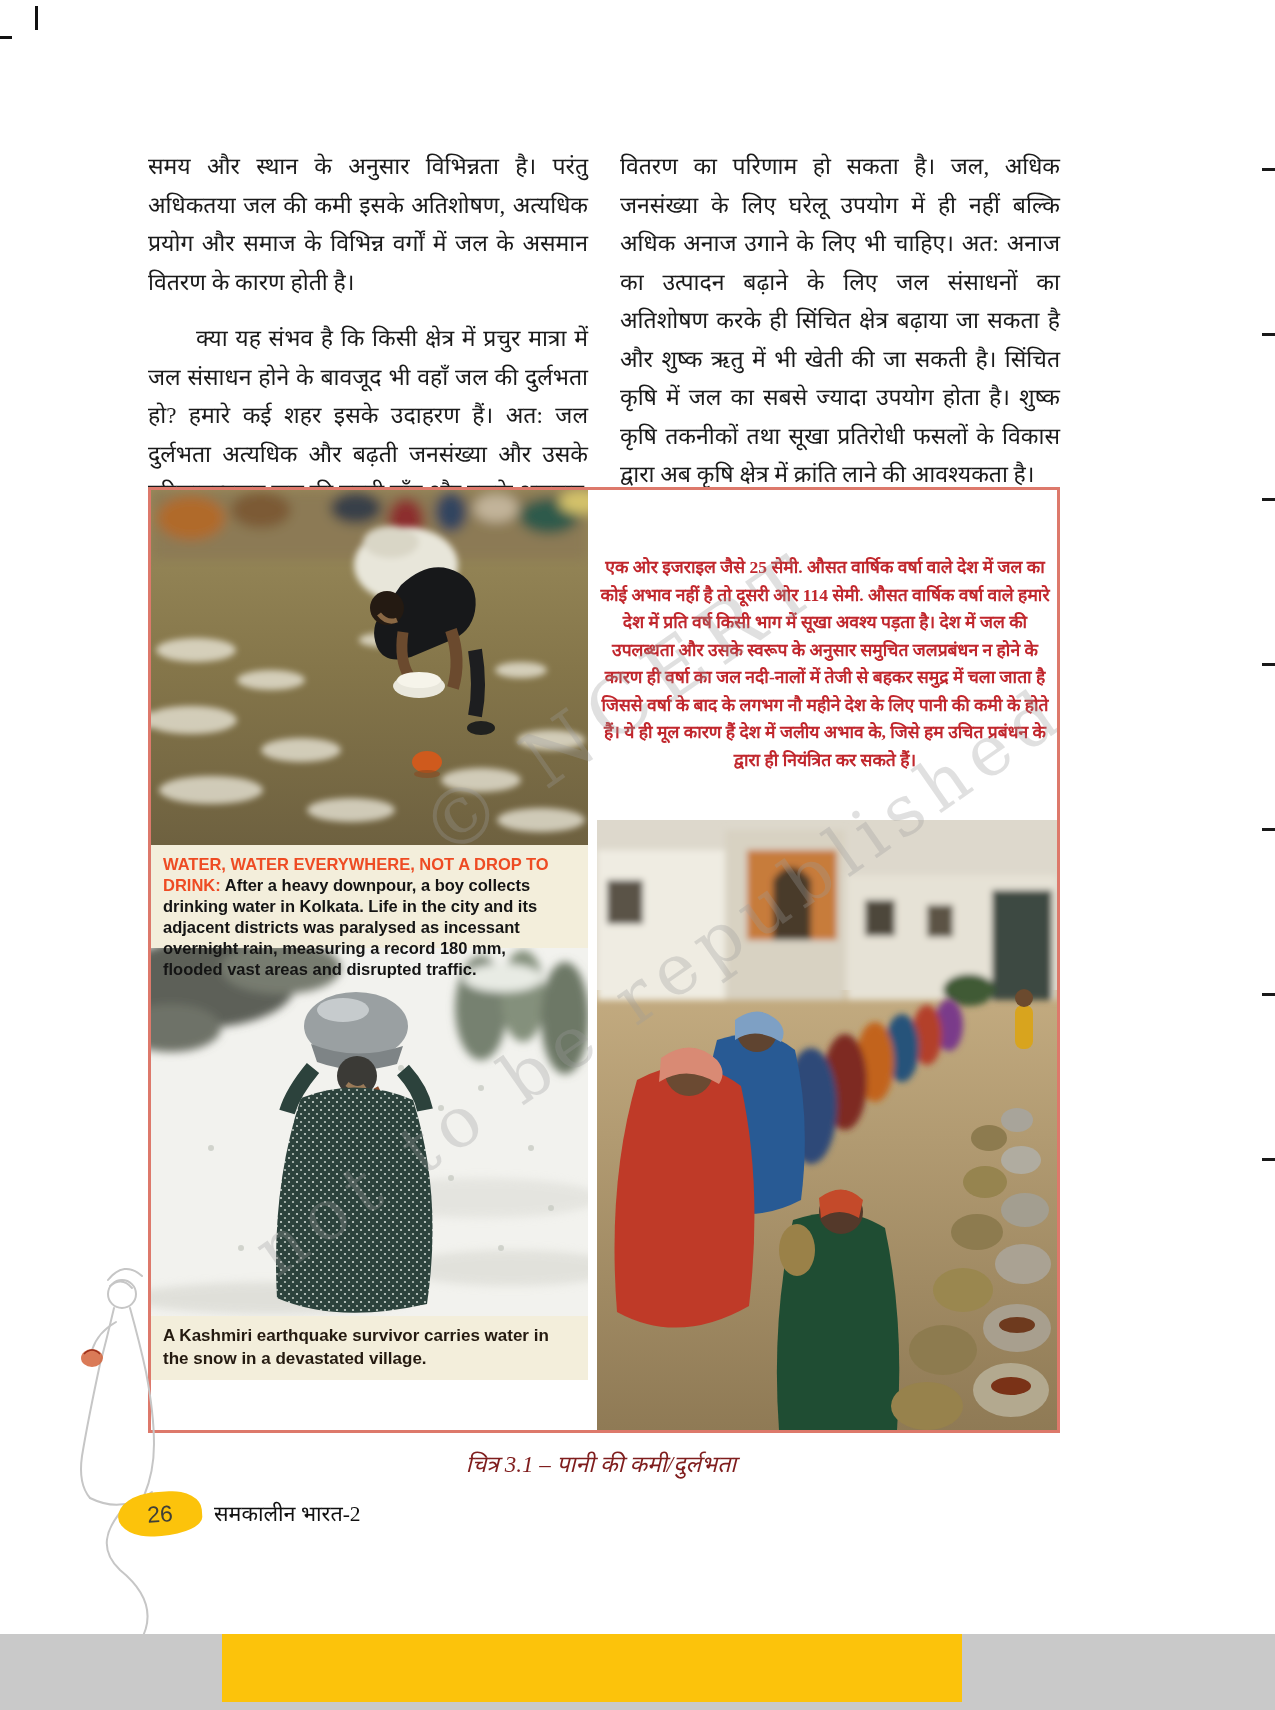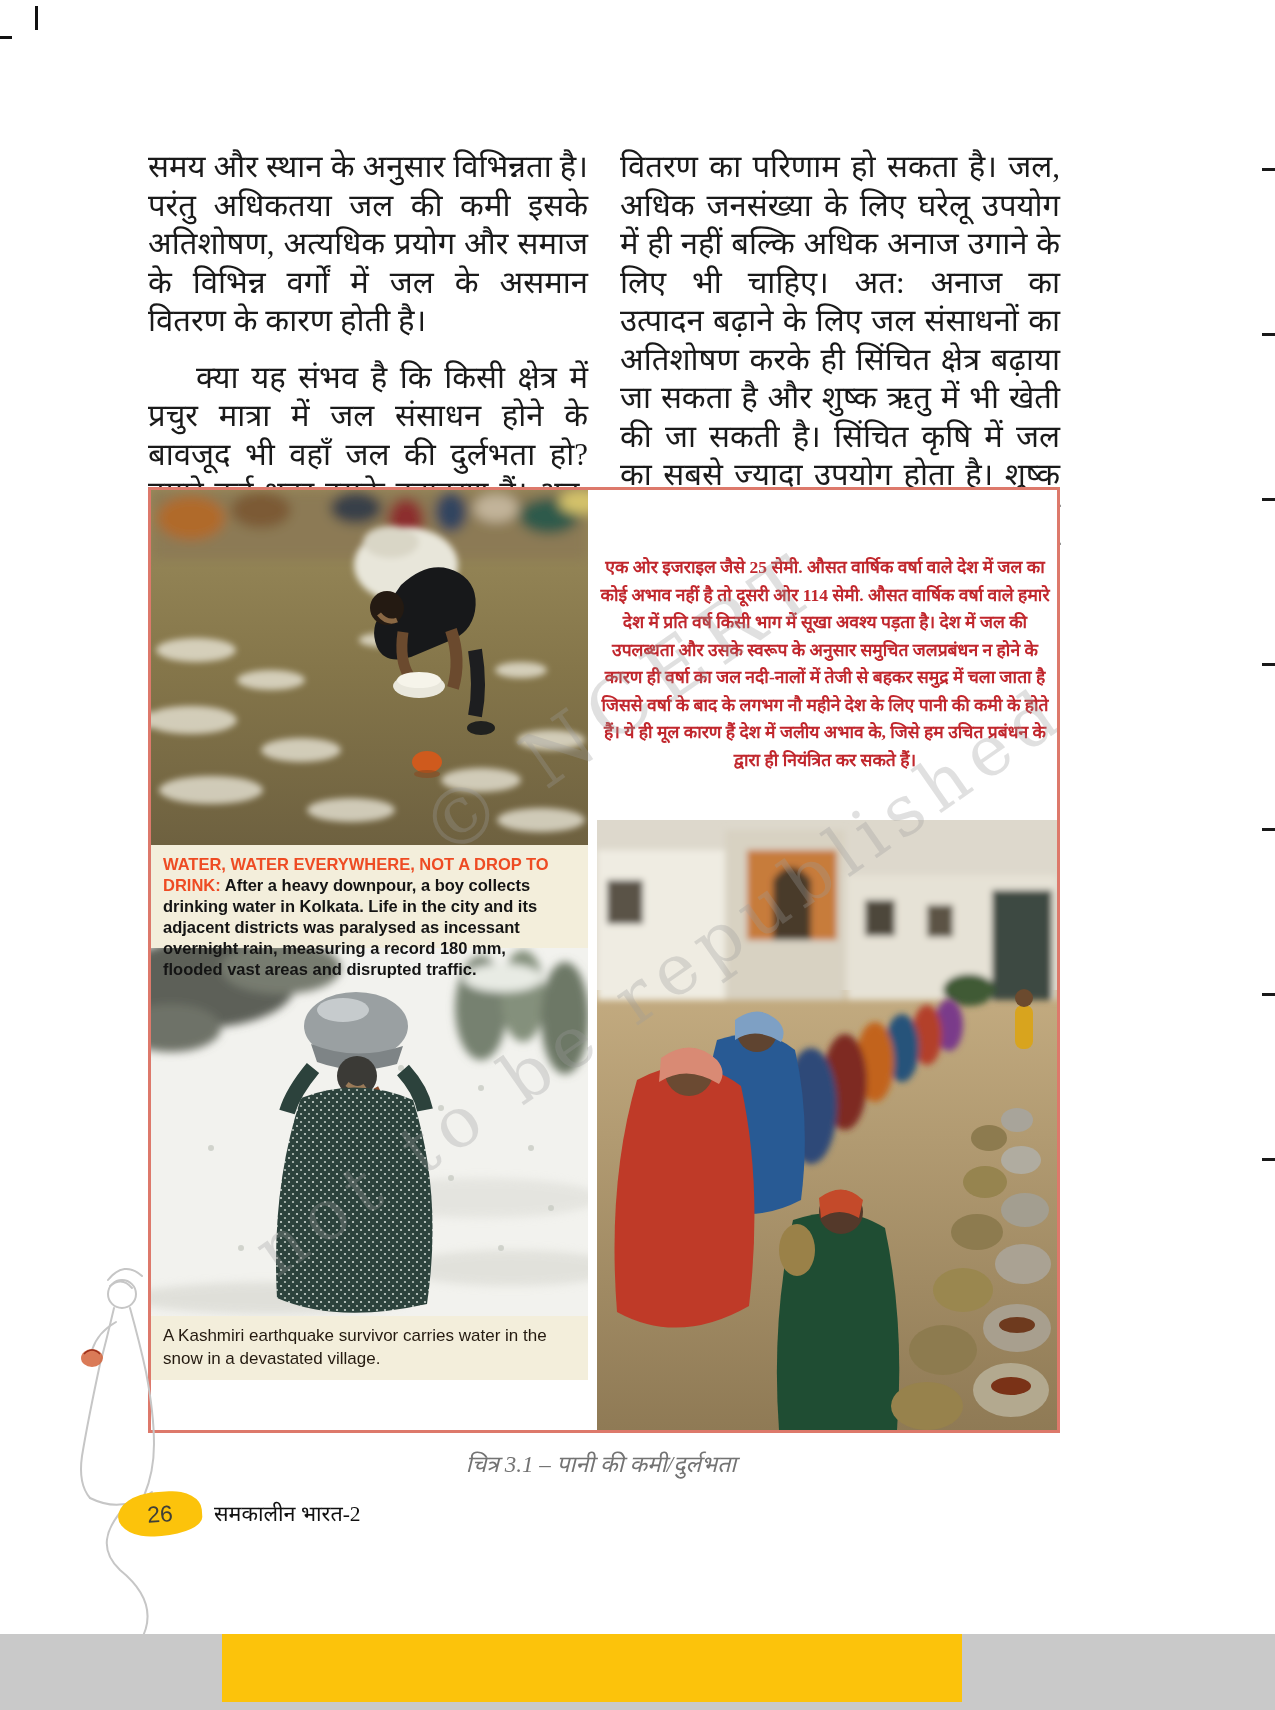--- a/index.html
+++ b/index.html
@@ -4,21 +4,21 @@
 <style>
   html,body{margin:0;padding:0;background:#ffffff;}
   .page{position:relative;width:1275px;height:1710px;background:#ffffff;overflow:hidden;
         font-family:"Liberation Serif","DejaVu Serif",serif;color:#1a1a1a;}
   
   .cropmark-v{position:absolute;left:35px;top:6px;width:3px;height:24px;background:#111;}
   .cropmark-h{position:absolute;left:0;top:36px;width:12px;height:3px;background:#111;}
   .edge-dash{position:absolute;right:0;width:13px;height:3px;background:#1a1a1a;}
 
   
-  .col{position:absolute;top:148px;width:440px;font-size:31px;line-height:38.5px;text-align:justify;}
+  .col{position:absolute;top:148px;width:440px;font-size:23px;line-height:38.5px;text-align:justify;}
   .col-left{left:148px;}
   .col-right{left:620px;}
   .para{margin:0 0 18px 0;}
   .para.indent{text-indent:48px;}
 
   
   .figure-box{position:absolute;left:148px;top:487px;width:906px;height:940px;
               border:3px solid #dd796b;background:#ffffff;overflow:hidden;}
   .fb-abs{position:absolute;}
 
@@ -26,35 +26,35 @@
   .photo{position:absolute;overflow:hidden;z-index:1;}
   .photo svg{display:block;}
 
   .flood-photo{left:0;top:0;width:437px;height:355px;}
   .flood-caption{left:0;top:355px;width:437px;height:103px;background:#f3eedb;z-index:2;
       font-family:"Liberation Sans","DejaVu Sans",sans-serif;font-weight:bold;
       font-size:16.5px;line-height:21px;color:#141414;padding:9px 27px 0 12px;box-sizing:border-box;text-align:left;}
   .flood-caption .lead{color:#ee4b23;}
   .snow-photo{left:0;top:458px;width:437px;height:368px;}
   .snow-caption{left:0;top:826px;width:437px;height:64px;background:#f3eedb;z-index:2;
-      font-family:"Liberation Sans","DejaVu Sans",sans-serif;font-weight:normal;
+      font-family:"Liberation Sans","DejaVu Sans",sans-serif;font-weight:bold;
       font-size:17px;line-height:23px;color:#241a10;padding:8px 12px 0 12px;box-sizing:border-box;text-align:left;}
   .info-text{left:444px;top:64px;width:460px;z-index:2;
       font-size:17.5px;line-height:27.5px;font-weight:bold;color:#c1272d;text-align:center;
       font-family:"Liberation Serif","DejaVu Serif",serif;}
   .queue-photo{left:446px;top:330px;width:460px;height:610px;}
 
   
   .wm{position:absolute;z-index:5;color:#9c9c9c;opacity:0.30;pointer-events:none;
       font-family:"DejaVu Serif",serif;font-size:78px;letter-spacing:10px;white-space:nowrap;}
   .wm1{left:150px;top:170px;width:640px;text-align:center;transform:rotate(-35deg);}
   .wm2{left:30px;top:470px;width:900px;text-align:center;transform:rotate(-35deg);font-size:70px;}
 
   .fig-caption{position:absolute;left:148px;top:1447px;width:906px;text-align:center;
-      font-style:italic;font-size:23px;color:#737373;}
+      font-style:italic;font-size:23px;color:#7f1d1d;}
 
   
   .doodle{position:absolute;left:64px;top:1252px;z-index:0;}
   .page-badge{position:absolute;left:118px;top:1492px;width:84px;height:44px;background:#fcc30b;
       border-radius:55% 45% 60% 50% / 62% 55% 45% 58%;transform:rotate(-4deg);
       display:flex;align-items:center;justify-content:center;z-index:1;
       font-family:"Liberation Sans","DejaVu Sans",sans-serif;font-size:23px;color:#3f3f38;}
   .book-title{position:absolute;left:214px;top:1498px;font-size:21.5px;color:#111;}
 
   

